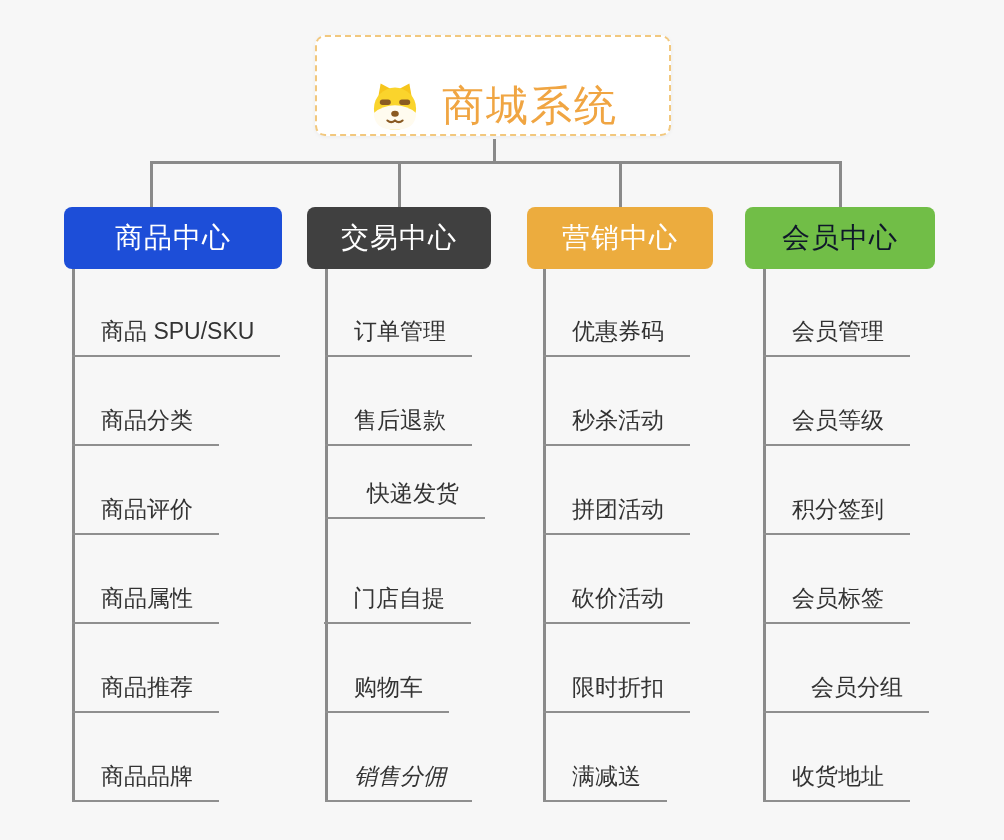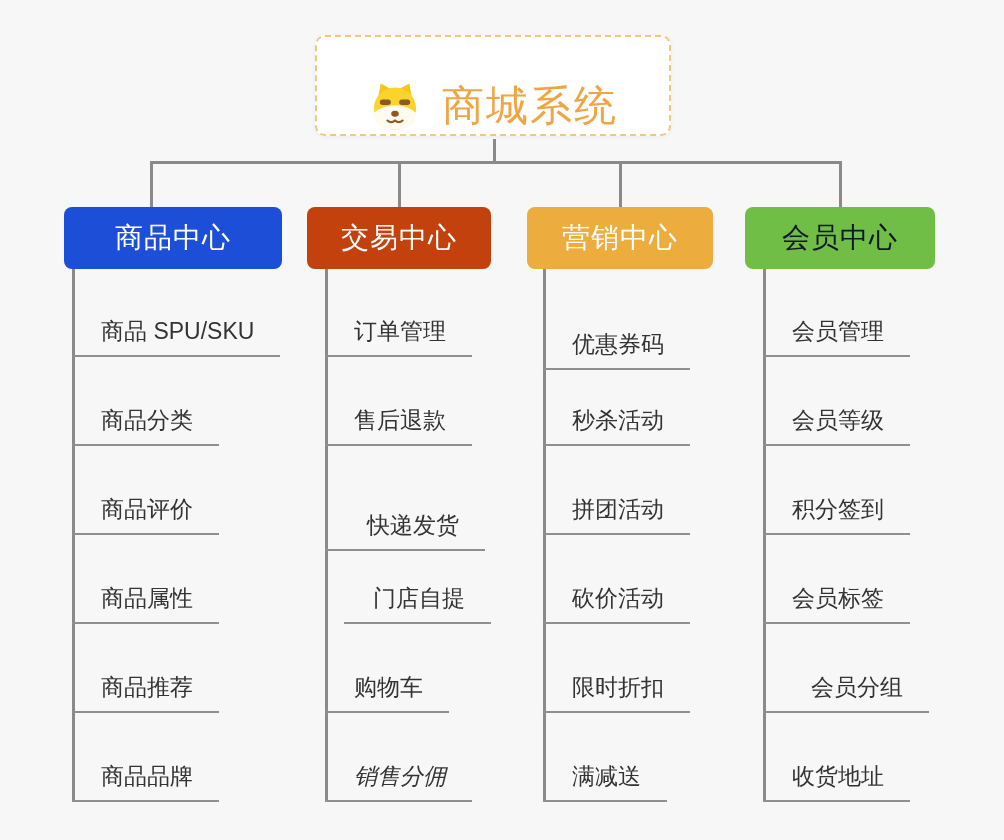--- a/index.html
+++ b/index.html
@@ -107,48 +107,48 @@
     <div class="topic-node" style="left: 72px; top: 578px;">
       <span>商品属性</span>
     </div>
     <div class="topic-node" style="left: 72px; top: 667px;">
       <span>商品推荐</span>
     </div>
     <div class="topic-node" style="left: 72px; top: 756px;">
       <span>商品品牌</span>
     </div>
     <div class="conn" style="left: 397.5px; top: 161px; width: 3px; height: 46px;"></div>
-    <div class="branch-header" style="left: 307px; width: 184px; background: #c2410c; color: rgb(255, 255, 255);">
+    <div class="branch-header" style="left: 307px; width: 184px; background: #404040; color: rgb(255, 255, 255);">
       <span>交易中心</span>
     </div>
     <div class="conn" style="left: 325px; top: 269px; width: 3px; height: 533px;"></div>
     <div class="topic-node" style="left: 325px; top: 311px;">
       <span>订单管理</span>
     </div>
     <div class="topic-node" style="left: 325px; top: 400px;">
       <span>售后退款</span>
     </div>
-    <div class="topic-node" style="left: 325px; top: 505px; padding-left: 42px;">
+    <div class="topic-node" style="left: 325px; top: 473px; padding-left: 42px;">
       <span>快递发货</span>
     </div>
-    <div class="topic-node" style="left: 344px; top: 578px; font-family: Liberation Mono, monospace;">
+    <div class="topic-node" style="left: 324px; top: 578px; font-family: Liberation Mono, monospace;">
       <span>门店自提</span>
     </div>
     <div class="topic-node" style="left: 325px; top: 667px;">
       <span>购物车</span>
     </div>
     <div class="topic-node" style="left: 325px; top: 756px; font-style: italic;">
       <span>销售分佣</span>
     </div>
     <div class="conn" style="left: 618.5px; top: 161px; width: 3px; height: 46px;"></div>
     <div class="branch-header" style="left: 527px; width: 186px; background: rgb(236, 172, 62); color: rgb(255, 255, 255);">
       <span>营销中心</span>
     </div>
     <div class="conn" style="left: 543px; top: 269px; width: 3px; height: 533px;"></div>
-    <div class="topic-node" style="left: 543px; top: 324px;">
+    <div class="topic-node" style="left: 543px; top: 311px;">
       <span>优惠券码</span>
     </div>
     <div class="topic-node" style="left: 543px; top: 400px;">
       <span>秒杀活动</span>
     </div>
     <div class="topic-node" style="left: 543px; top: 489px;">
       <span>拼团活动</span>
     </div>
     <div class="topic-node" style="left: 543px; top: 578px;">
       <span>砍价活动</span>

